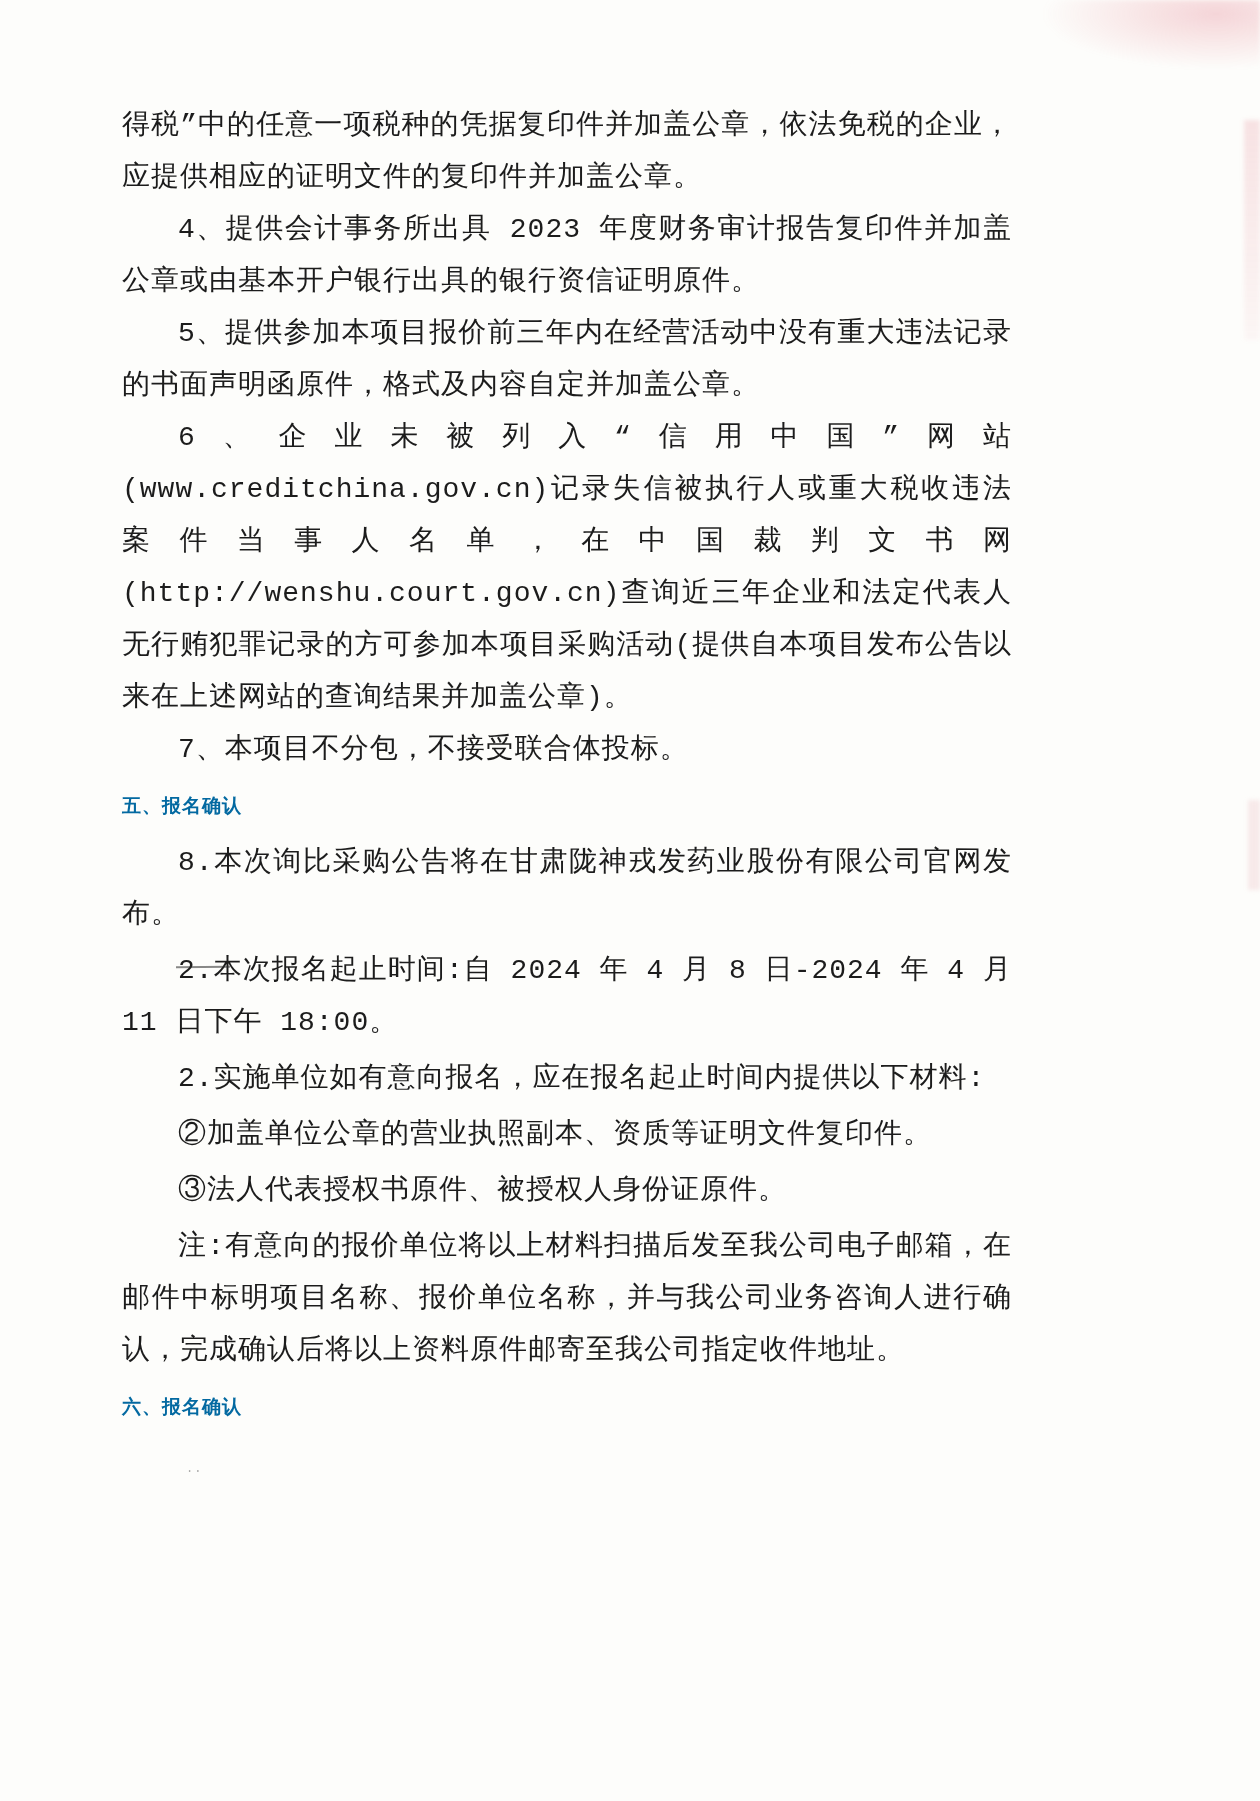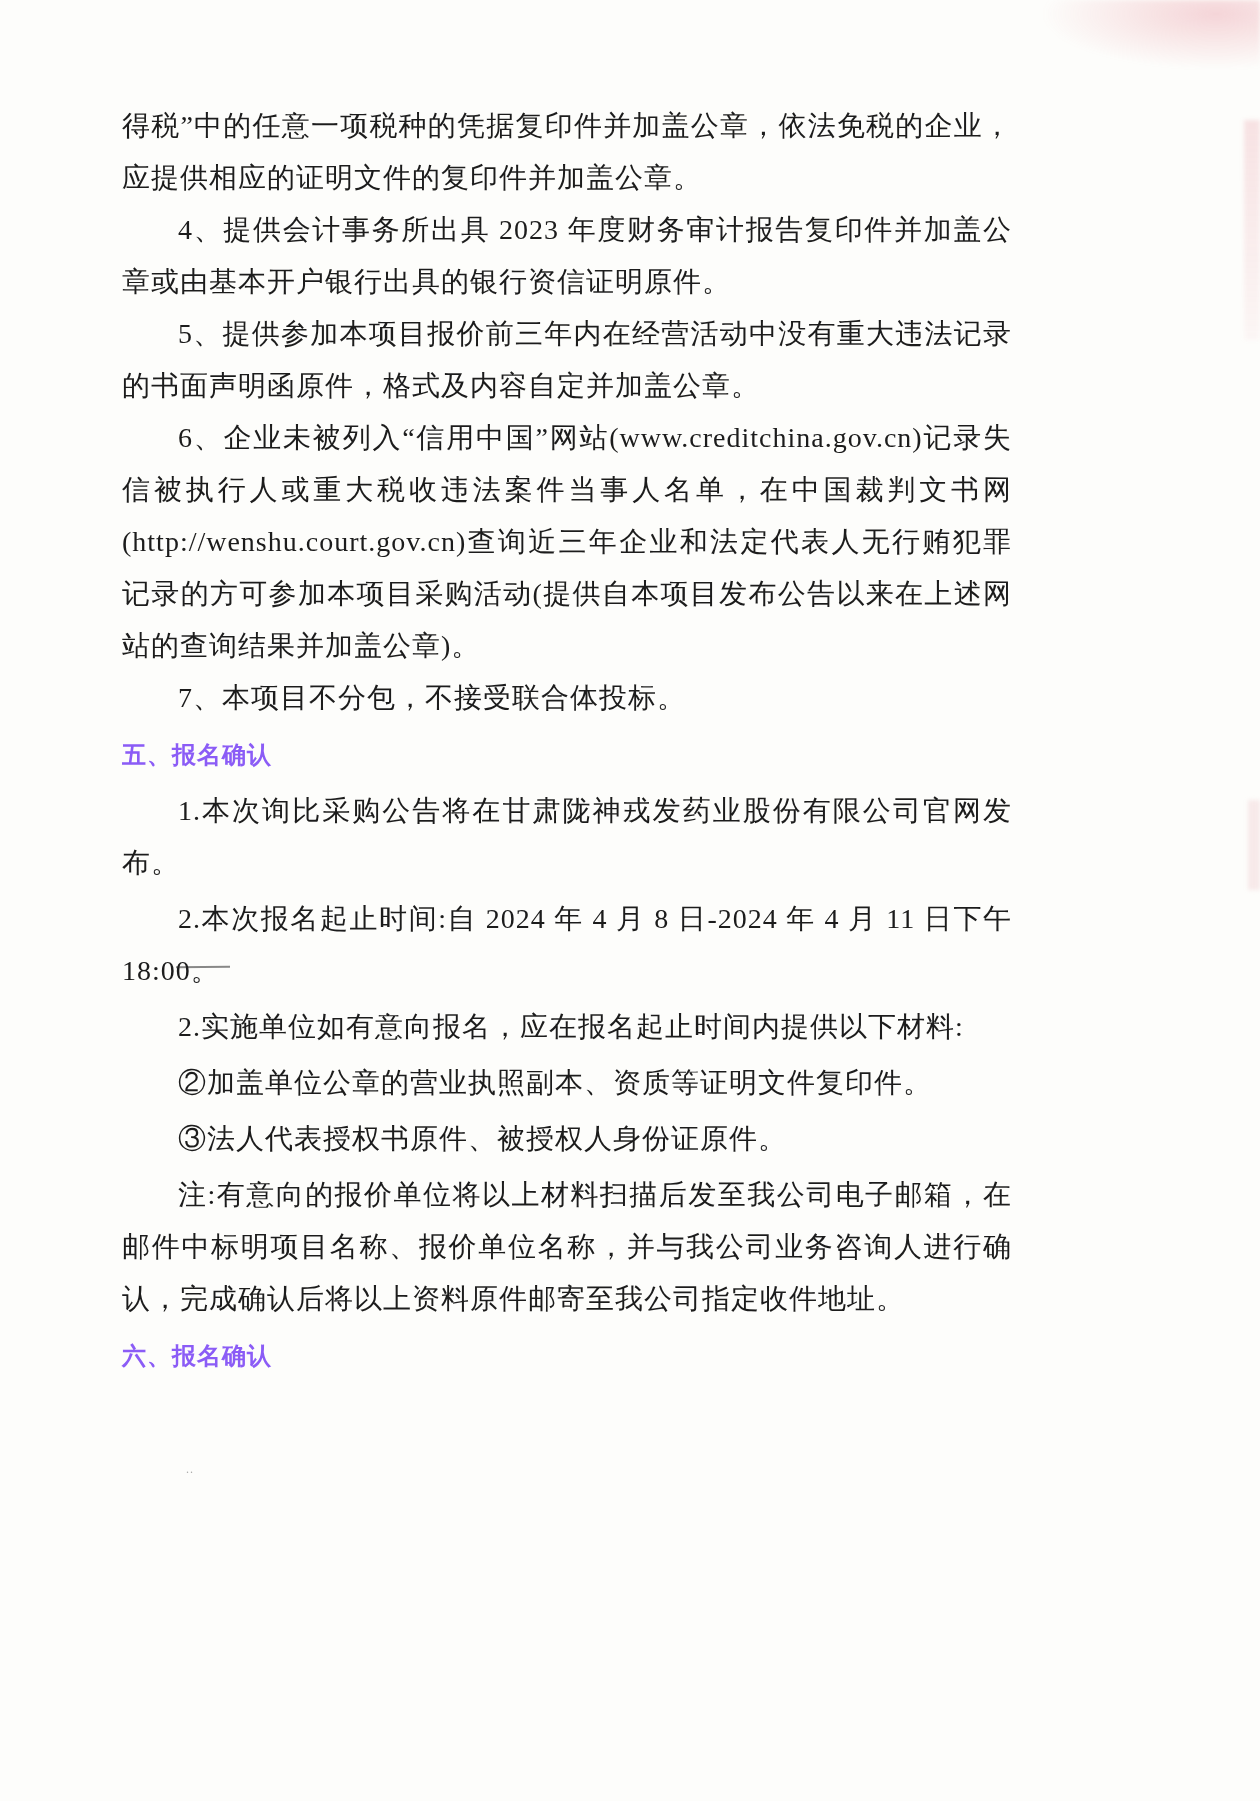--- a/index.html
+++ b/index.html
@@ -8,21 +8,21 @@
     background: #e8e8e6;
   }
   .page {
     position: relative;
     width: 1260px;
     height: 1801px;
     margin: 0 auto;
     background: #fdfdfb;
     box-sizing: border-box;
     padding: 100px 248px 0 122px;
-    font-family: Liberation Serif, serif;
+    font-family: Liberation Mono, monospace;
     font-size: 28px;
     line-height: 52px;
     color: #1c1c1c;
     letter-spacing: 1px;
     overflow: hidden;
   }
   .para {
     margin: 0;
     text-align: justify;
     text-indent: 2em;
@@ -30,25 +30,25 @@
   .para.first-continuation {
     text-indent: 0;
   }
   .list-line {
     margin: 4px 0;
     text-align: justify;
     text-indent: 2em;
   }
   .heading {
     margin: 5px 0 4px 0;
-    font-size: 24px;
+    font-size: 19px;
     line-height: 52px;
     font-weight: bold;
     text-indent: 0;
-    color: #8b5cf6;
+    color: #0369a1;
   }
   
   .artifact {
     position: absolute;
     pointer-events: none;
   }
   .smudge-top-right {
     top: 0;
     right: 0;
     width: 220px;
@@ -101,21 +101,21 @@
   <p class="para">4、提供会计事务所出具 2023 年度财务审计报告复印件并加盖公章或由基本开户银行出具的银行资信证明原件。</p>
 
   <p class="para">5、提供参加本项目报价前三年内在经营活动中没有重大违法记录的书面声明函原件，格式及内容自定并加盖公章。</p>
 
   <p class="para">6、企业未被列入“信用中国”网站(www.creditchina.gov.cn)记录失信被执行人或重大税收违法案件当事人名单，在中国裁判文书网(http://wenshu.court.gov.cn)查询近三年企业和法定代表人无行贿犯罪记录的方可参加本项目采购活动(提供自本项目发布公告以来在上述网站的查询结果并加盖公章)。</p>
 
   <p class="para">7、本项目不分包，不接受联合体投标。</p>
 
   <h2 class="heading">五、报名确认</h2>
 
-  <p class="list-line">1.本次询比采购公告将在甘肃陇神戎发药业股份有限公司官网发布。</p>
+  <p class="list-line">8.本次询比采购公告将在甘肃陇神戎发药业股份有限公司官网发布。</p>
 
   <p class="list-line">2.本次报名起止时间:自 2024 年 4 月 8 日-2024 年 4 月 11 日下午 18:00。</p>
 
   <p class="list-line">2.实施单位如有意向报名，应在报名起止时间内提供以下材料:</p>
 
 
   <p class="list-line">②加盖单位公章的营业执照副本、资质等证明文件复印件。</p>
 
   <p class="list-line">③法人代表授权书原件、被授权人身份证原件。</p>
 

